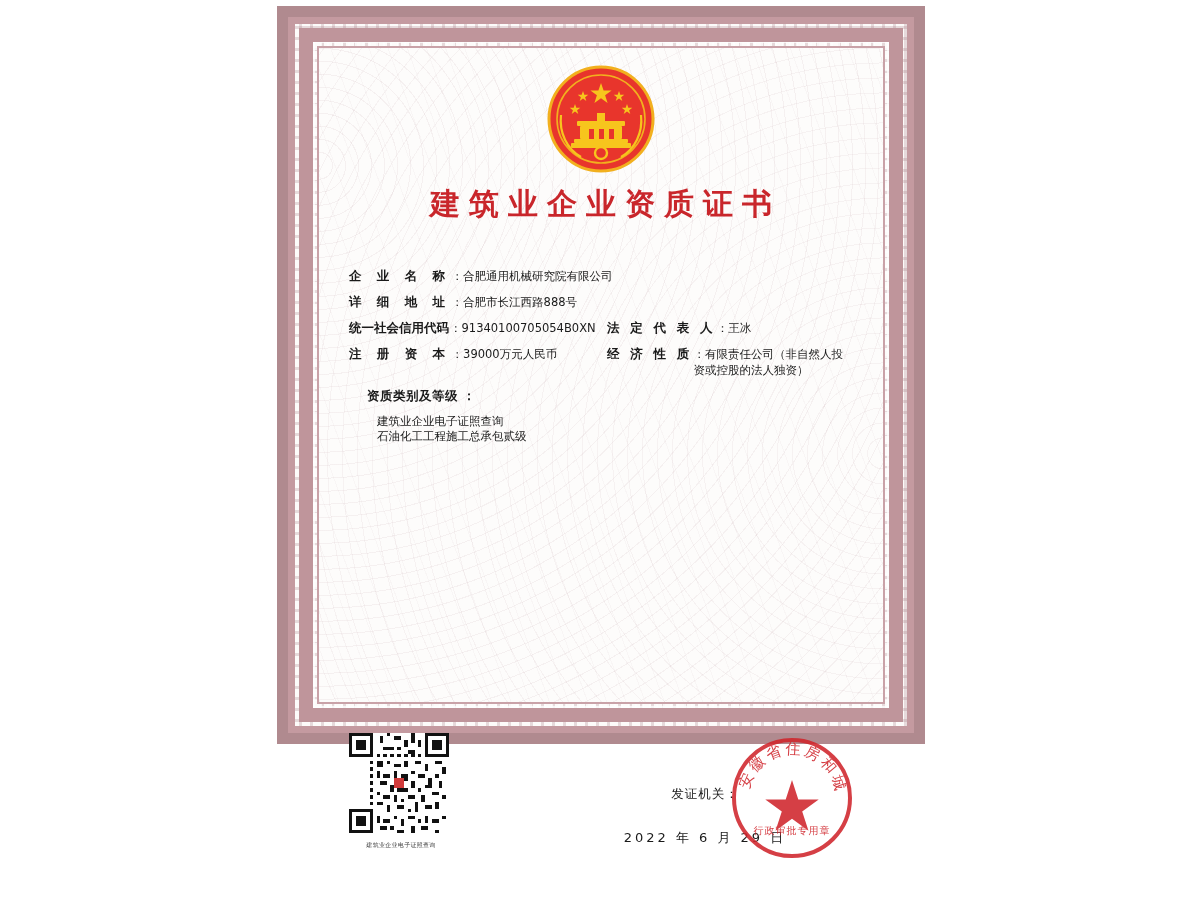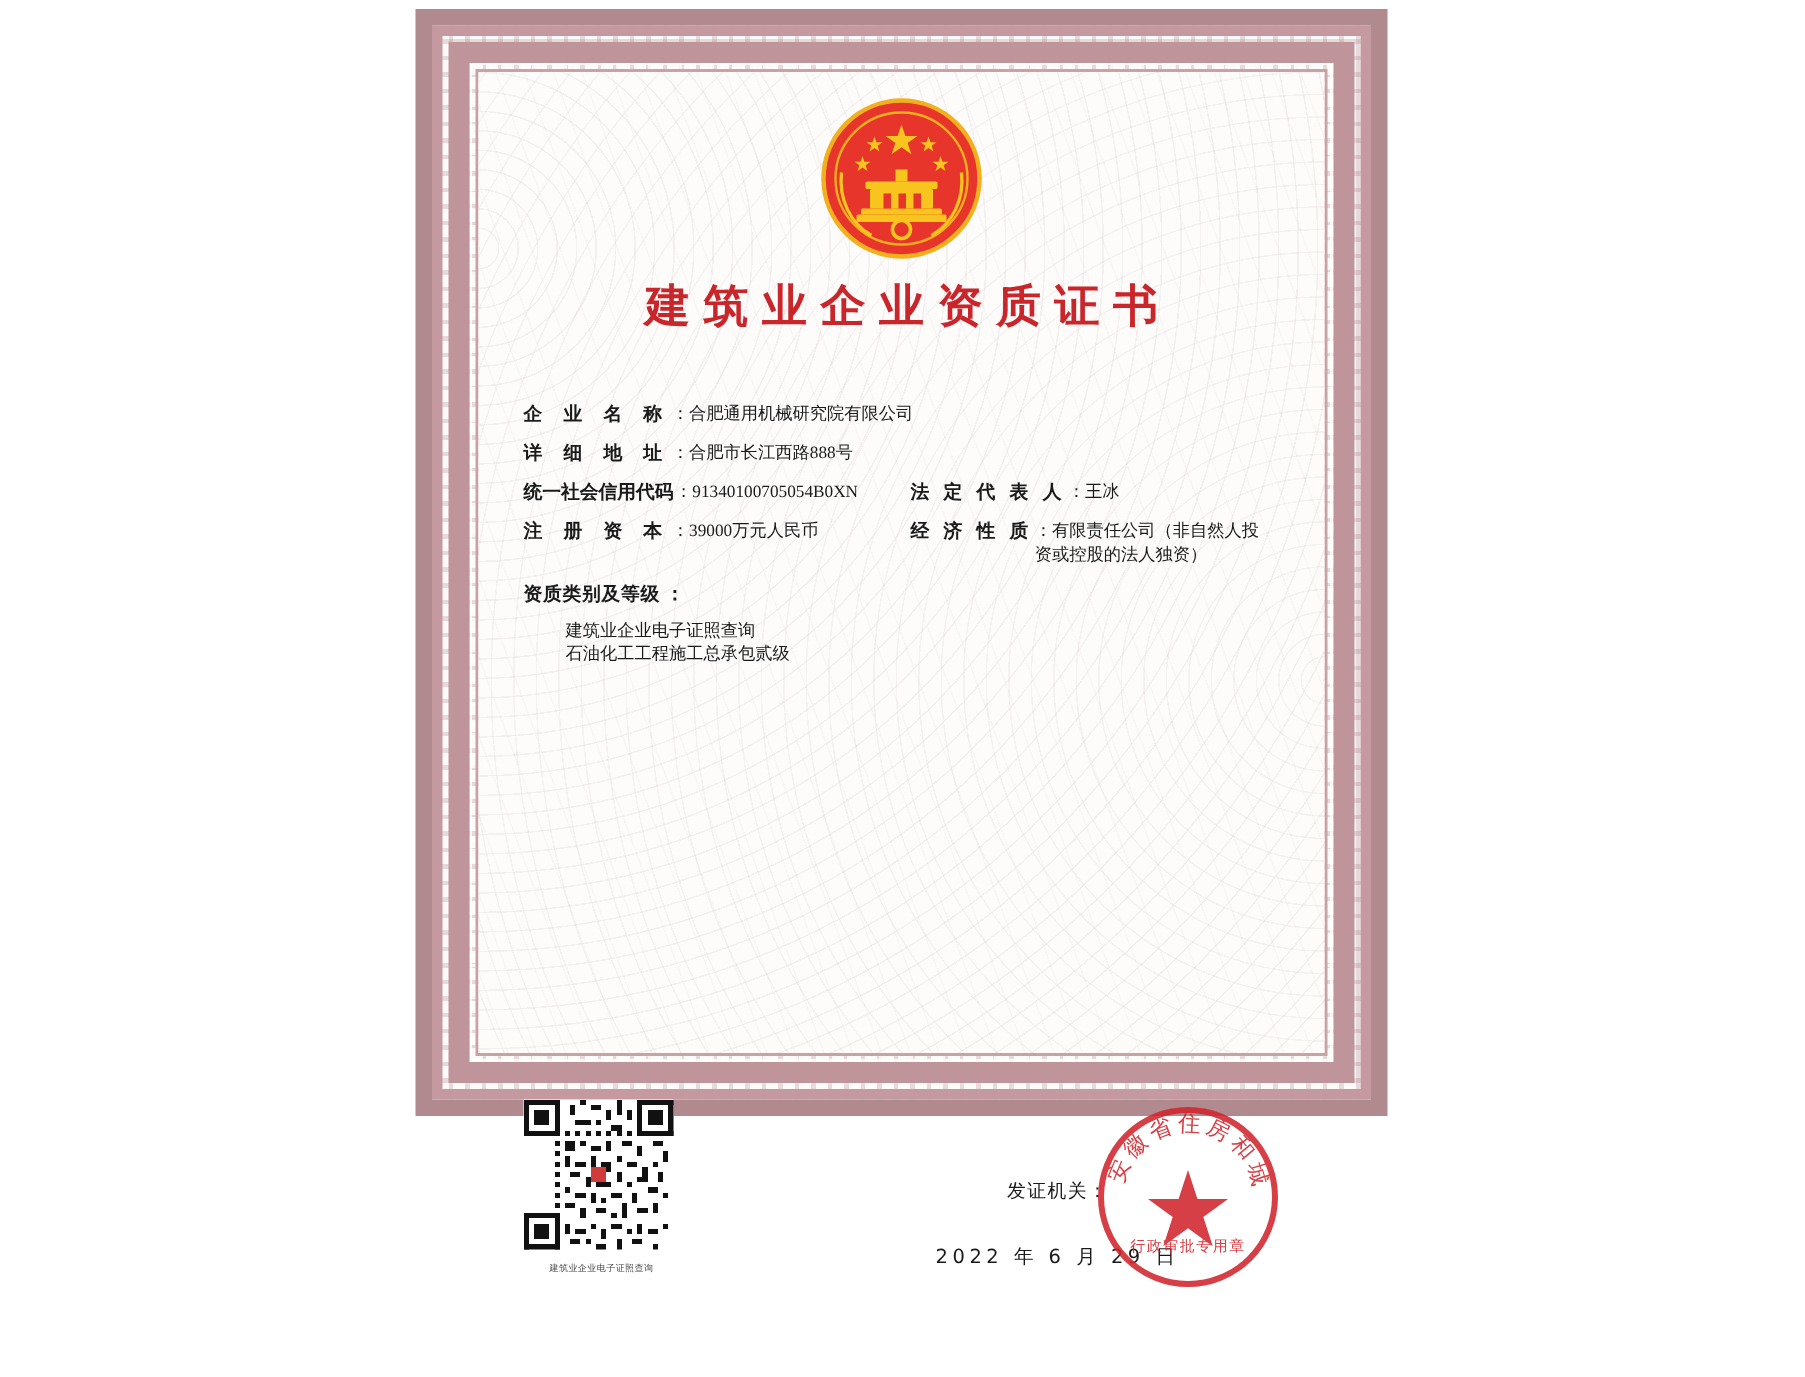--- a/index.html
+++ b/index.html
@@ -94,21 +94,20 @@
   }
 
   
   .fields {
     position: absolute;
     left: 72px;
     top: 262px;
     width: 510px;
     font-size: 12.5px;
     color: #1a1a1a;
-    font-family: Liberation Serif, serif;
   }
   .row {
     display: flex;
     align-items: flex-start;
     margin-bottom: 10px;
     line-height: 16px;
   }
   .lbl {
     font-weight: bold;
     font-size: 12.5px;
@@ -123,20 +122,21 @@
     white-space: pre-line;
   }
   .colA { width: 258px; display: flex; align-items: flex-start; }
   .colB { display: flex; align-items: flex-start; }
 
   .quals-head {
     font-weight: bold;
     font-size: 12.5px;
     letter-spacing: 0.5px;
     margin-top: 2px;
+    margin-left: 18px;
   }
   .quals-list {
     margin-top: 9px;
     margin-left: 28px;
     font-size: 11.5px;
     line-height: 15px;
   }
 
   
   .qr-wrap {

